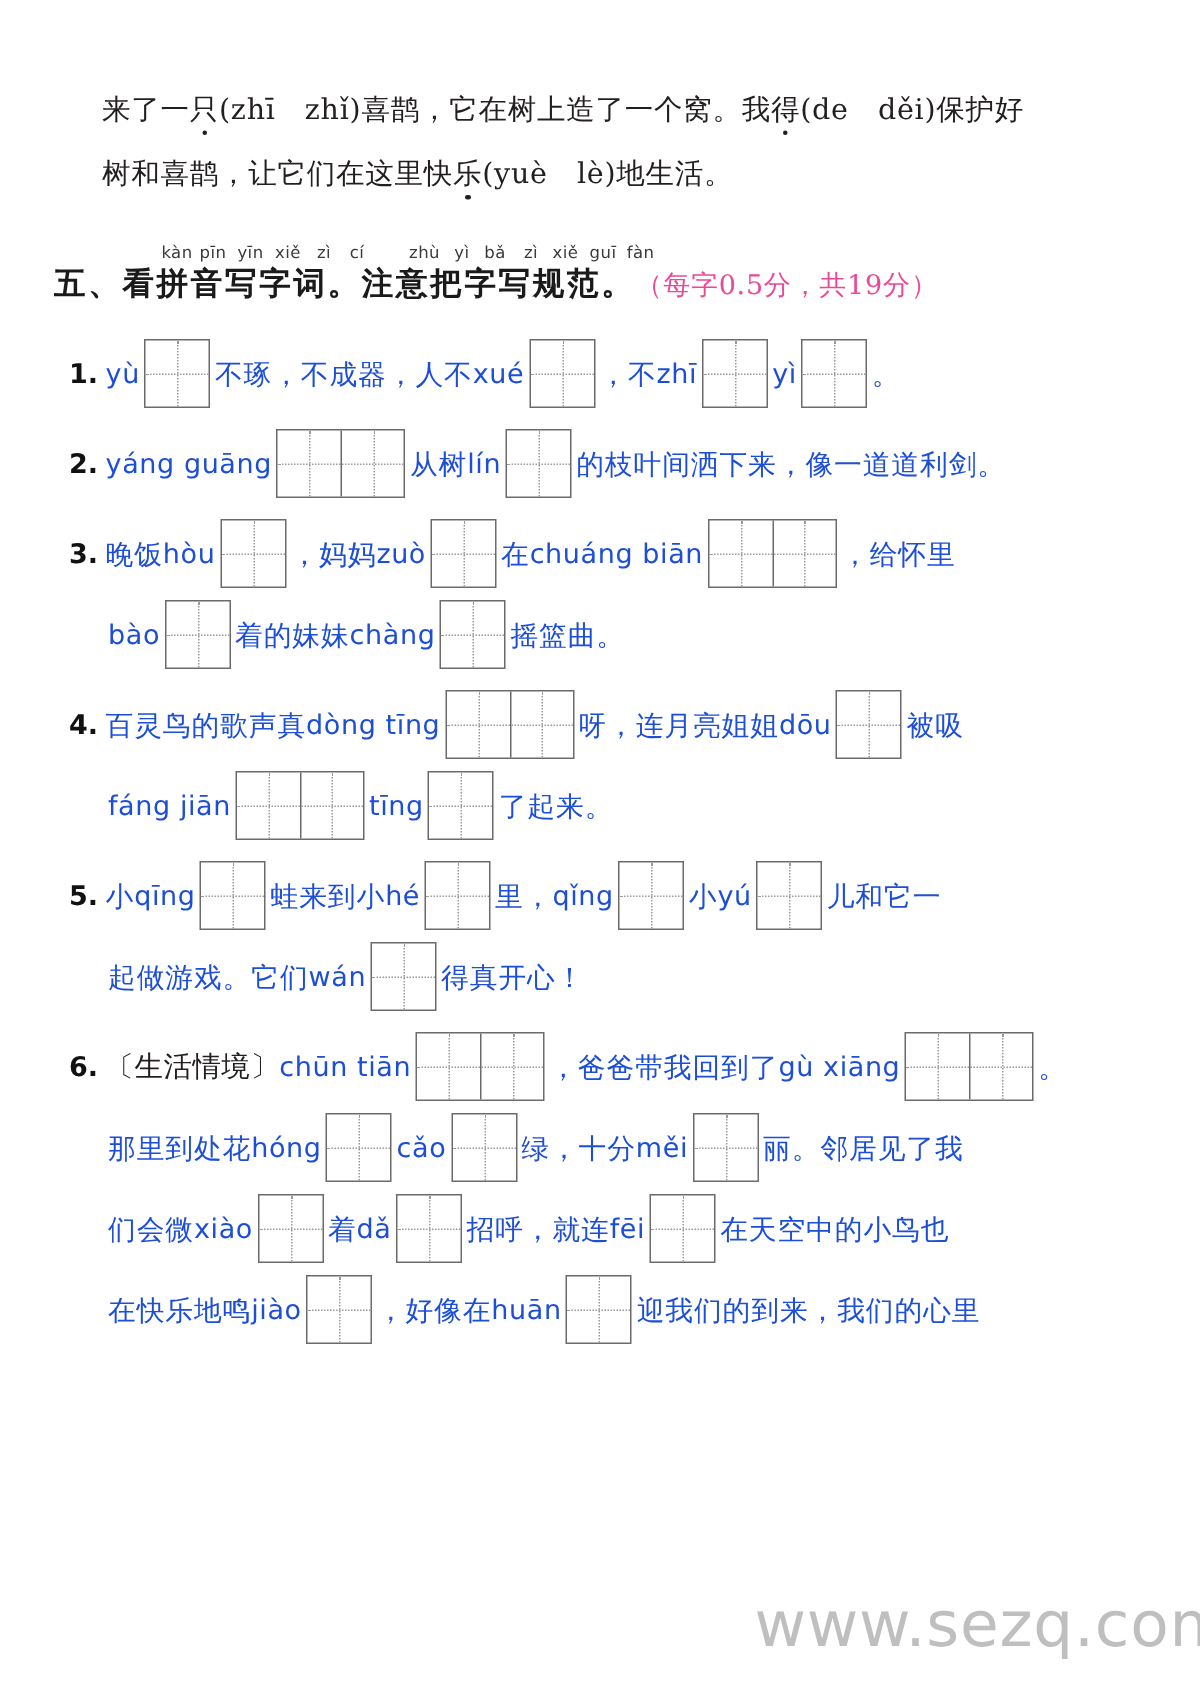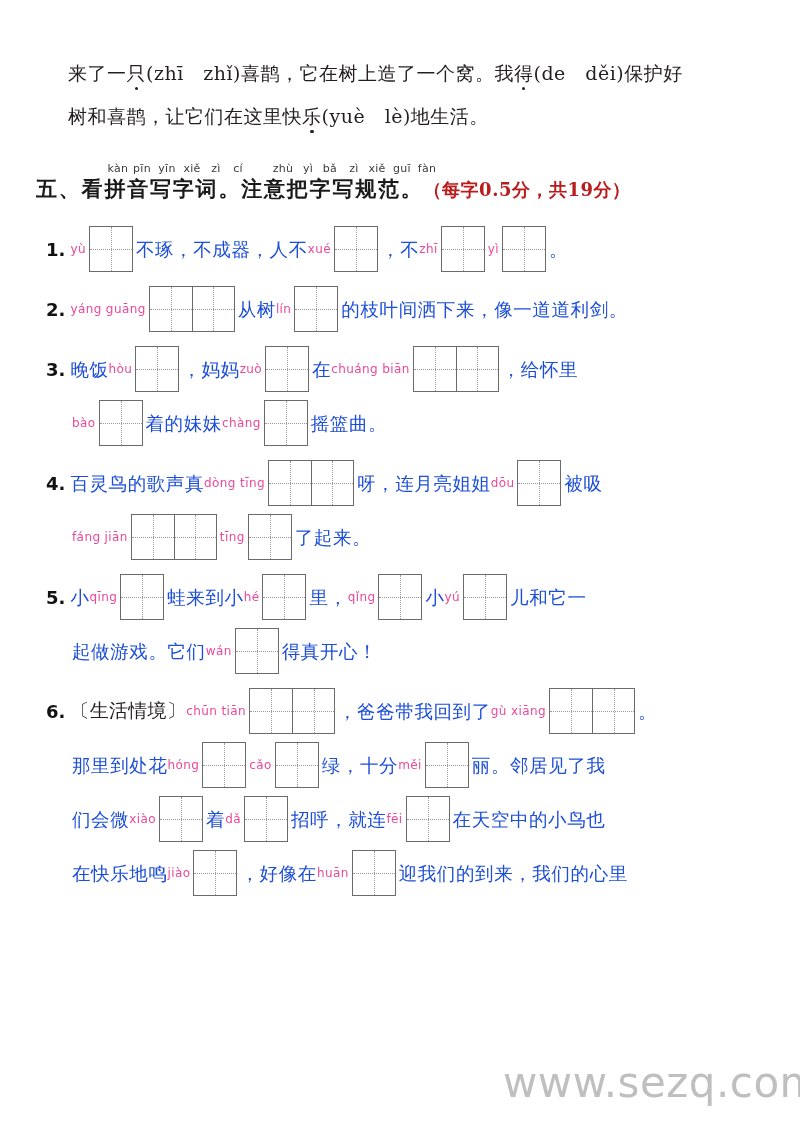--- a/index.html
+++ b/index.html
@@ -93,22 +93,21 @@
     font-family: "DejaVu Serif", "Liberation Serif", serif;
     font-weight: bold;
     font-size: 21px;
     letter-spacing: 1.8px;
     color: #1a1a1a;
   }
   .sec-title .score {
     font-family: "DejaVu Serif", "Liberation Serif", serif;
     font-size: 18px;
     letter-spacing: 0.5px;
-    color: #b91c1c;
-    font-weight: bold;
+    color: #ec4899;
   }
 
   
   .questions {
     position: absolute;
     left: 46px;
     top: 222px;
     width: 720px;
   }
   .q {
@@ -133,23 +132,23 @@
     flex: 0 0 26px;
   }
   .seg-han {
     font-family: "DejaVu Serif", "Liberation Serif", serif;
     font-size: 18.5px;
     letter-spacing: 0.6px;
     color: #1d4ed8;
   }
   .seg-pin {
     font-family: "DejaVu Sans", "Liberation Sans", sans-serif;
-    font-size: 12px;
+    font-size: 18px;
     letter-spacing: 0.4px;
-    color: #ec4899;
+    color: #1d4ed8;
   }
   .seg-note {
     font-family: "DejaVu Serif", "Liberation Serif", serif;
     font-size: 19px;
     letter-spacing: 0.3px;
     color: #231f20;
   }
 
   
   .tzg {

